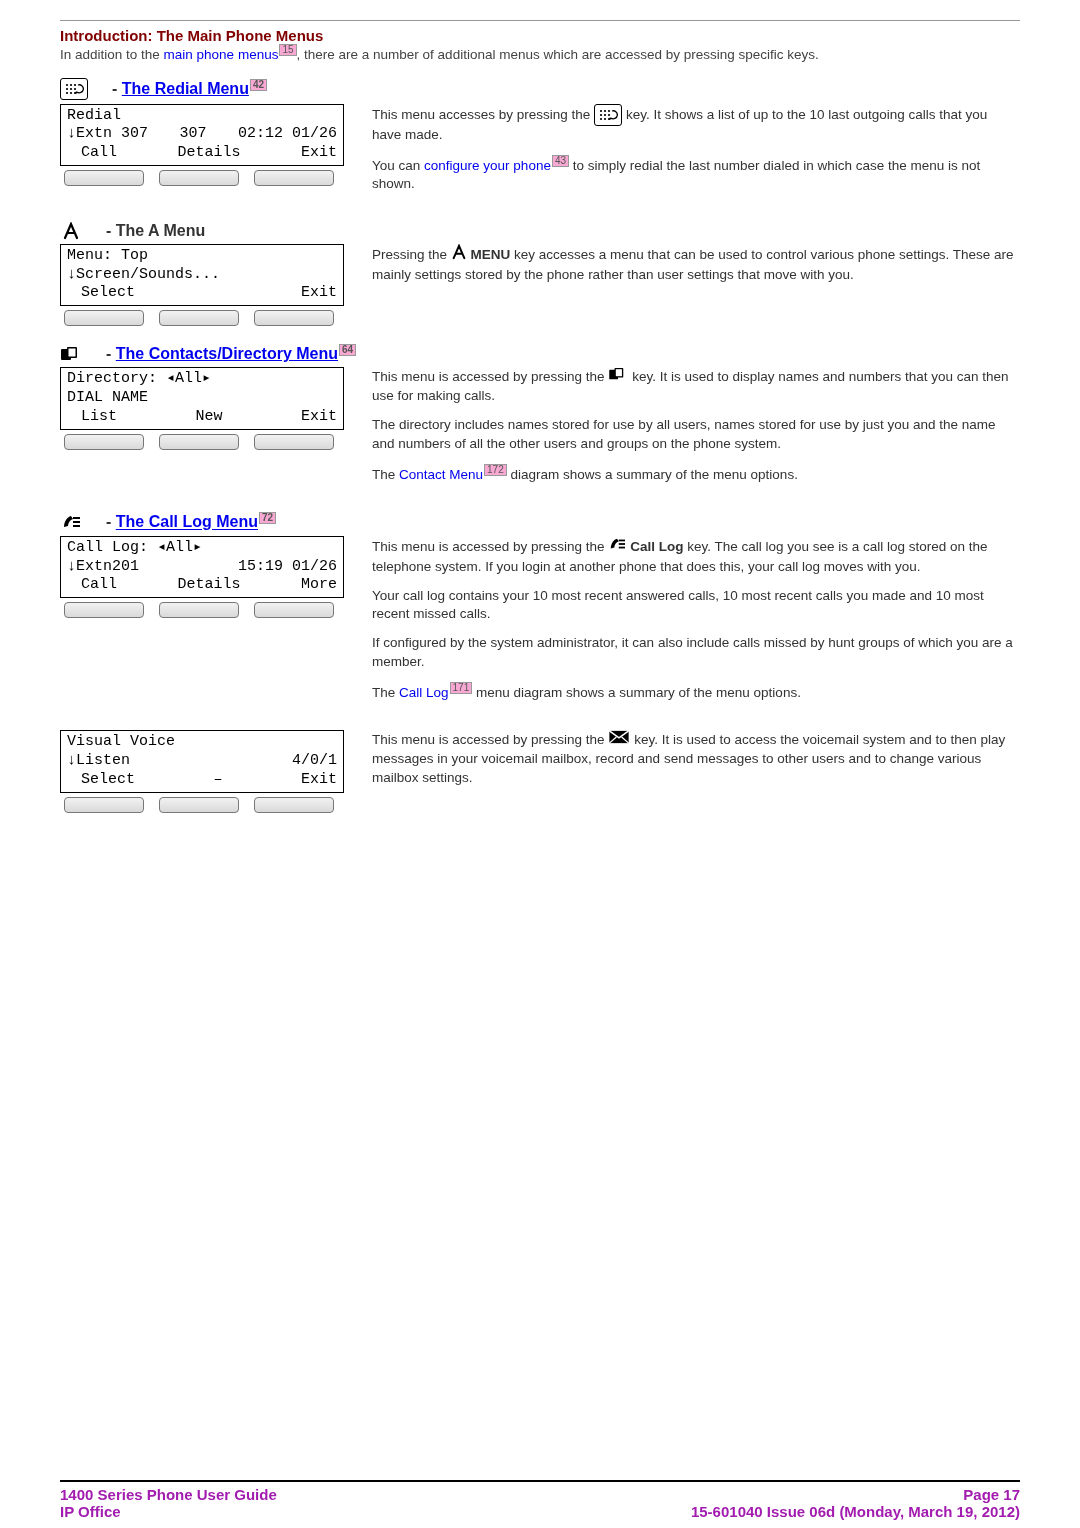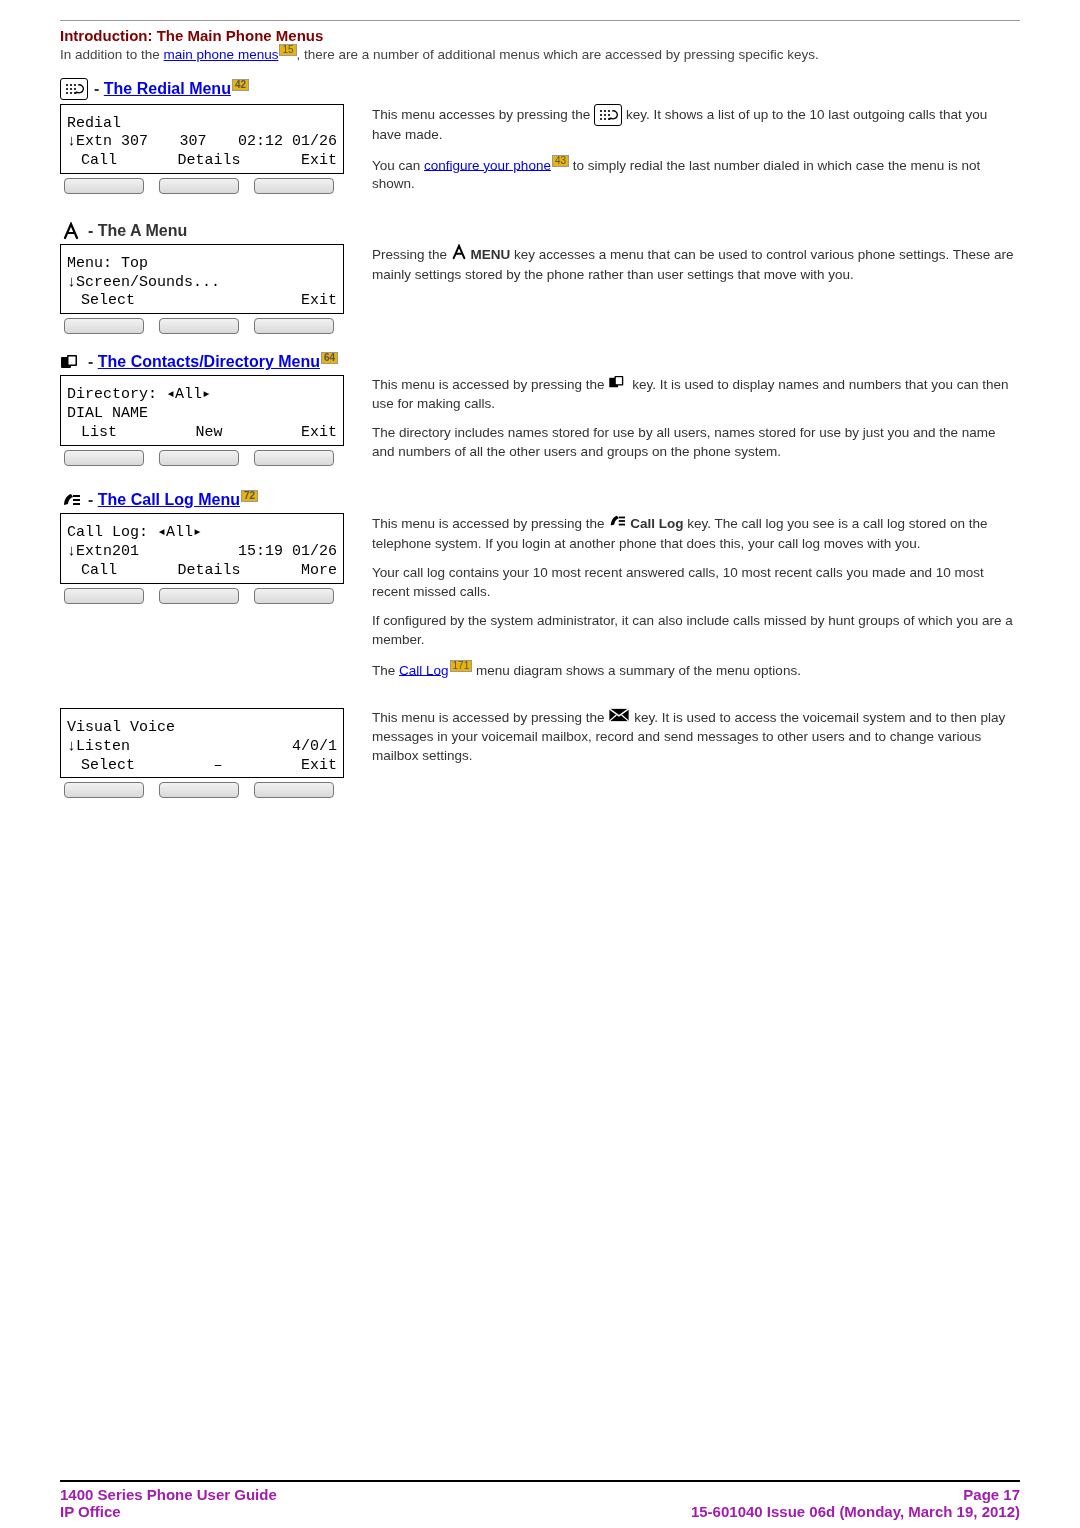--- a/index.html
+++ b/index.html
@@ -43,31 +43,30 @@
     color: #000;
   }
   .intro {
     font-size: 13.5px;
     color: #444;
     line-height: 1.35;
     margin-bottom: 14px;
   }
   a.link {
     color: var(--link-blue);
-    text-decoration: underline;
   }
   .sup-box {
     display: inline-block;
     border: 1px solid #999;
     font-size: 10px;
     padding: 0 2px;
     vertical-align: super;
     margin-left: 1px;
     color: #555;
-    background: #eab308;
+    background: #f9a8d4;
     line-height: 1;
     text-align: right;
   }
 
   .menu-block {
     display: flex;
     align-items: flex-start;
     gap: 22px;
     margin-bottom: 18px;
   }
@@ -82,40 +81,40 @@
     line-height: 1.4;
   }
   .menu-right p { margin: 0 0 10px 0; }
 
   .menu-heading {
     font-size: 16px;
     font-weight: bold;
     margin: 4px 0 4px 0;
     display: flex;
     align-items: center;
-    gap: 6px;
+    gap: 24px;
   }
   .menu-heading .icon-mini {
     width: 22px;
     height: 18px;
     display: inline-flex;
     align-items: center;
     justify-content: center;
   }
   .heading-dark { color: #333; }
   .heading-link { color: var(--link-blue); text-decoration: underline; font-weight: bold;}
   .heading-sep { color: #333; font-weight: bold; text-decoration: none;}
 
   .lcd {
     border: 1px solid #000;
     width: 270px;
     font-family: "Courier New", monospace;
     font-size: 15px;
     line-height: 1.25;
-    padding: 10px 6px 2px 6px;
+    padding: 2px 6px 2px 6px;
     color: #000;
   }
   .lcd .row { display: flex; justify-content: space-between; white-space: pre; }
   .lcd .row.indent span:first-child { padding-left: 14px; }
   .softkeys {
     width: 270px;
     display: flex;
     justify-content: space-between;
     margin-top: 4px;
     padding: 0 4px;
@@ -312,20 +311,23 @@
         <span style="display:inline-block;vertical-align:middle;">
           <svg width="20" height="14" viewBox="0 0 22 16">
             <rect x="1" y="3" width="10" height="11" rx="1" fill="#000"></rect>
             <rect x="7" y="1" width="10" height="11" rx="1" fill="#000"></rect>
             <rect x="8.5" y="2.5" width="7" height="8" fill="#fff"></rect>
           </svg>
         </span>
         <span> key. It is used to display names and numbers that you can then use for making calls.</span>
       </p>
       <p>The directory includes names stored for use by all users, names stored for use by just you and the name and numbers of all the other users and groups on the phone system.</p>
+      <p>
+        <span>The </span><a class="link">Contact Menu</a><span class="sup-box">172</span><span> diagram shows a summary of the menu options.</span>
+      </p>
     </div>
   </div>
 
   <div class="menu-heading">
     <span class="icon-mini">
       <svg width="20" height="18" viewBox="0 0 20 18">
         <path d="M3 14 C3 9 6 4 10 3 L12 6 C9 7 7 10 7 13 Z" fill="#000"></path>
         <rect x="12" y="4" width="7" height="2" fill="#000"></rect>
         <rect x="12" y="8" width="7" height="2" fill="#000"></rect>
         <rect x="12" y="12" width="7" height="2" fill="#000"></rect>

